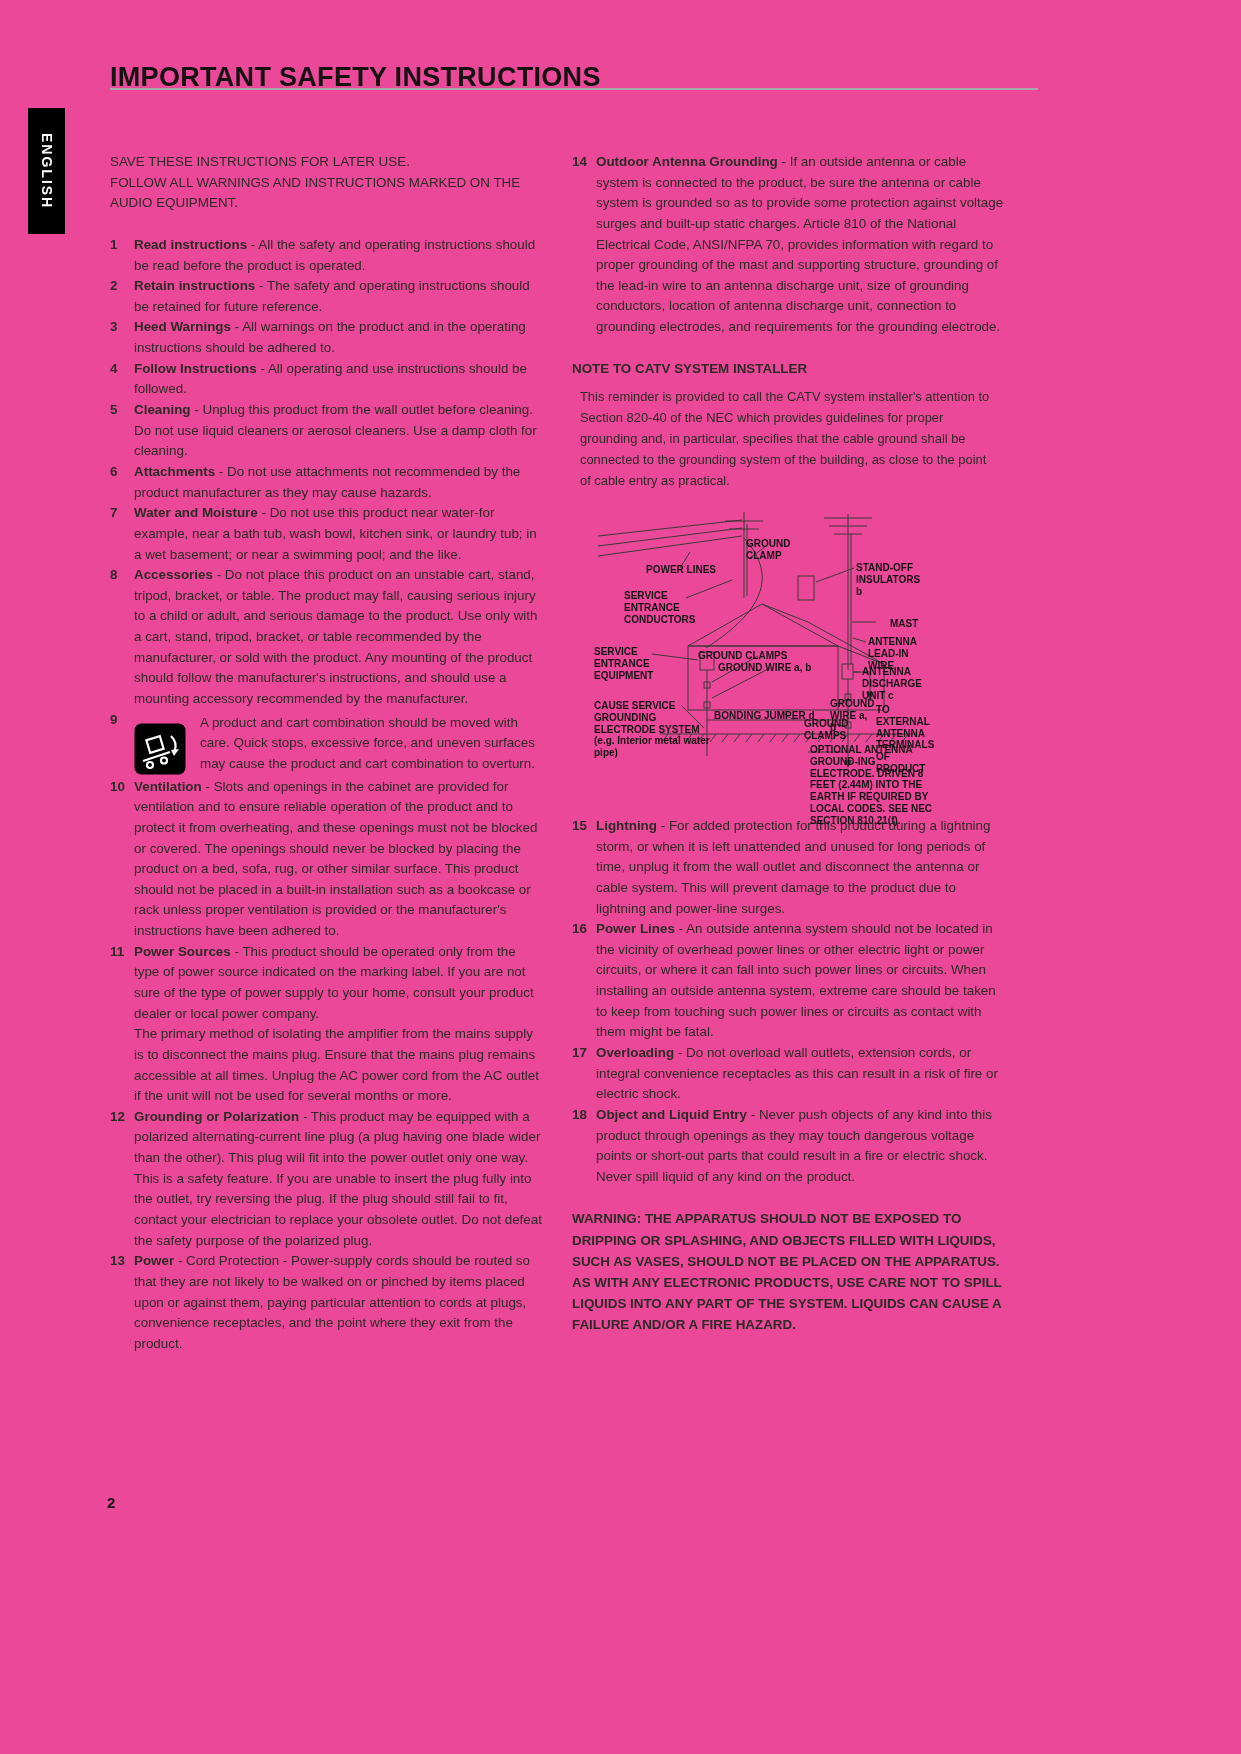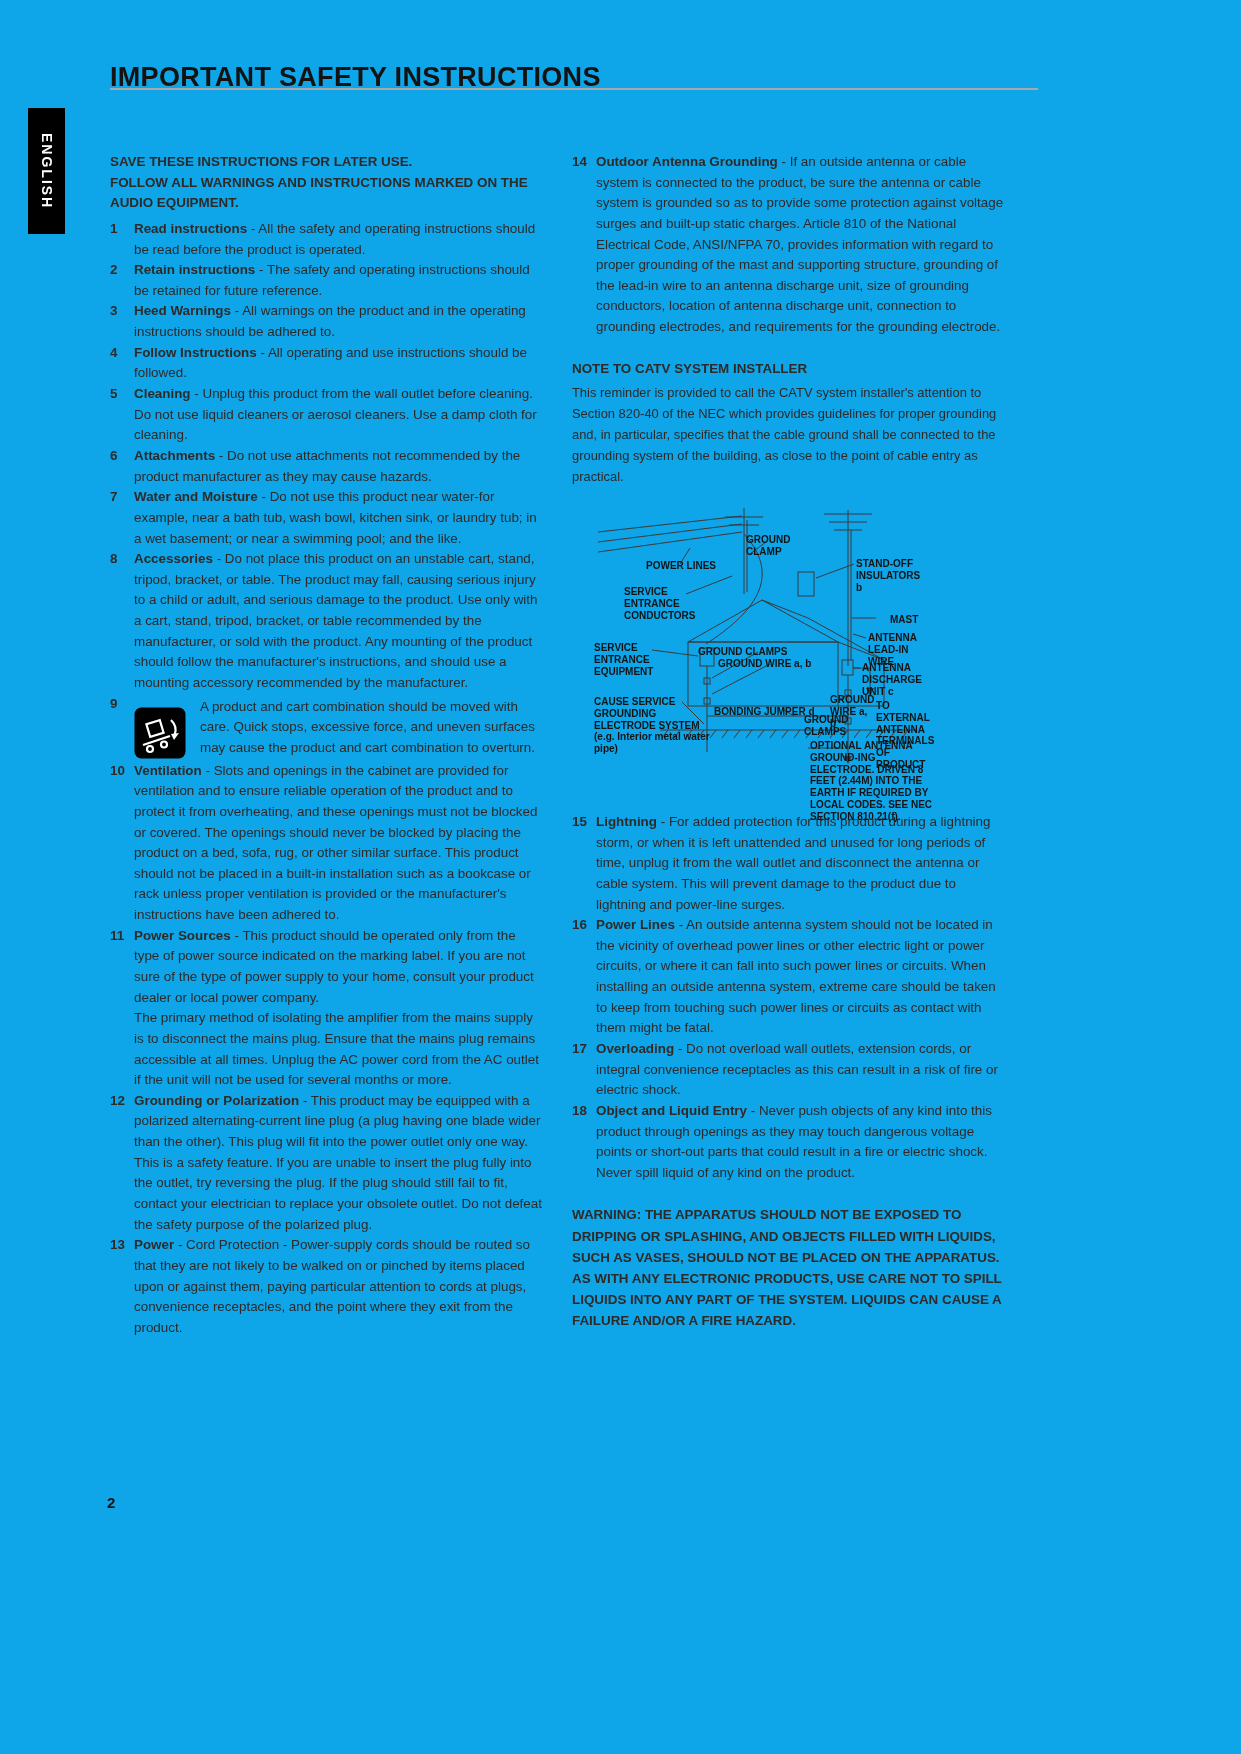--- a/index.html
+++ b/index.html
@@ -1,42 +1,42 @@
 <!DOCTYPE html>
 <html><head>
 <meta charset="utf-8">
 <style>
   * { box-sizing: border-box; }
   html,body { margin:0; padding:0; background:#ffffff; }
   .page {
-    position:relative; width:1241px; height:1754px; background:#0ea5e9;
+    position:relative; width:1241px; height:1754px; background:#ec4899;
     color:#2e2a28; font-family:"Liberation Sans","DejaVu Sans",sans-serif;
     overflow:hidden;
   }
   .doc-title { position:absolute; left:110px; top:44px; font-size:27px; font-weight:700; color:#151312; letter-spacing:0.3px; }
   .title-rule { position:absolute; left:110px; top:88px; width:928px; height:2px; background:#a8a8a8; }
   .lang-tab {
     position:absolute; left:28px; top:108px; width:37px; height:126px; background:#000; color:#fff;
     display:flex; align-items:center; justify-content:center;
     writing-mode:vertical-rl; font-size:14px; font-weight:700; letter-spacing:2px;
   }
   .col { position:absolute; top:152px; font-size:13.4px; line-height:1.54; }
   .col-left  { left:110px; width:432px; }
   .col-right { left:572px; width:436px; }
-  .intro { font-weight:700; margin:0 0 5px 0; }
+  .intro { font-weight:400; margin:0 0 21px 0; }
   .intro div { margin:0; }
   .items { margin:0; padding:0; }
   .item { display:flex; }
   .item .num { flex:0 0 24px; font-weight:700; }
   .item .body { flex:1; }
   .item-title { font-weight:700; }
   .cart-row { display:flex; gap:14px; align-items:flex-end; margin:3px 0 2px 0; }
   .cart-icon { flex:0 0 52px; height:52px; }
   .catv-heading { font-weight:700; margin:21px 0 4px 0; }
-  .catv-text { font-size:12.9px; line-height:1.62; margin:0; }
+  .catv-text { font-size:12.9px; line-height:1.62; margin:8px; }
   .diagram { position:relative; width:412px; height:302px; margin:14px 0 8px 22px; }
   .diagram svg { position:absolute; left:0; top:0; }
   .dlabel { position:absolute; font-size:10px; font-weight:700; line-height:1.18; color:#141414; }
   .warning { font-weight:700; margin:21px 0 4px 0; line-height:1.57; }
   .page-num { position:absolute; left:107px; top:1494px; font-size:15px; font-weight:700; color:#151312; }
 </style>
 </head>
 <body>
 
 <div class="page">

